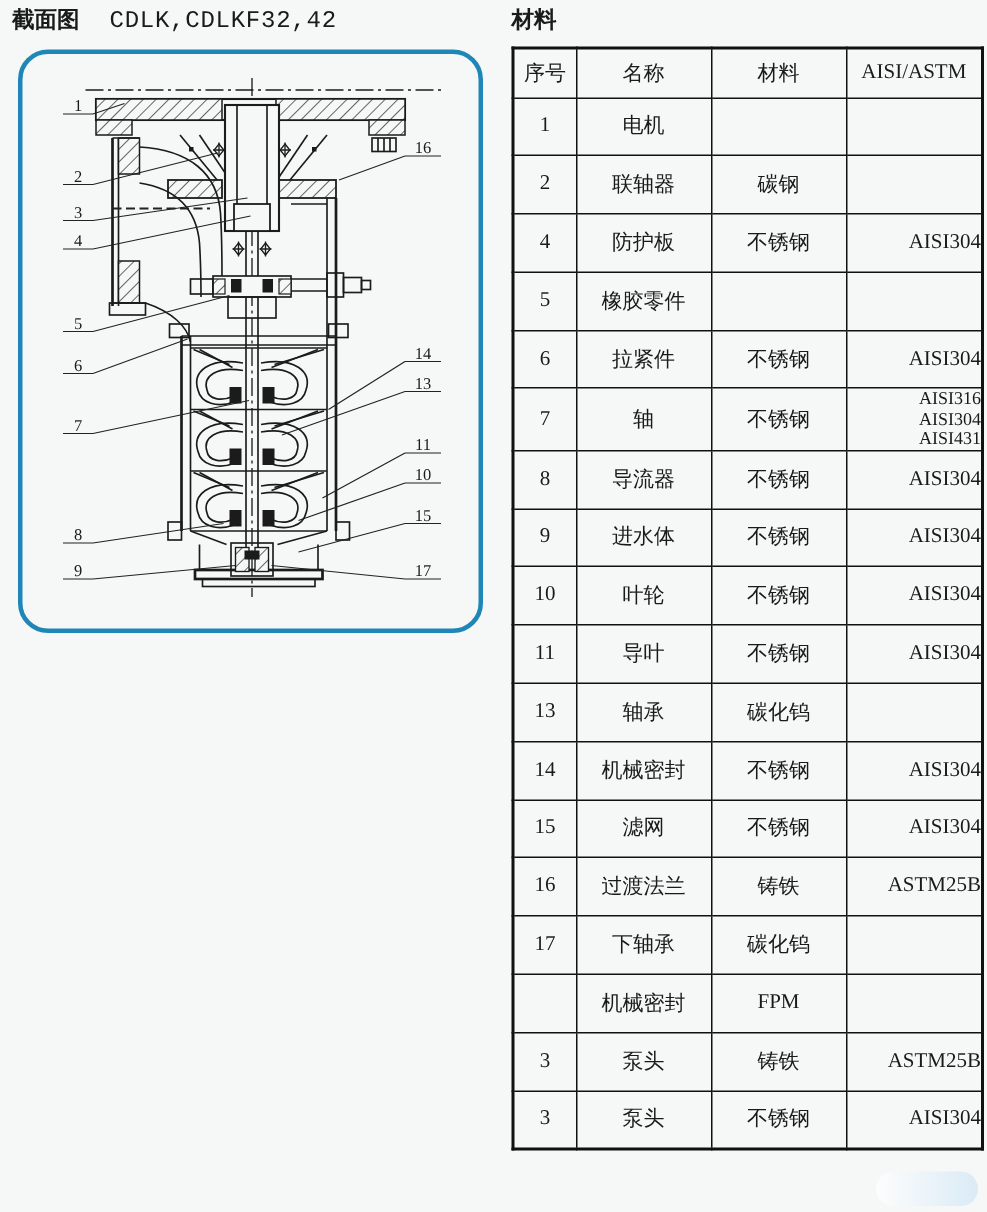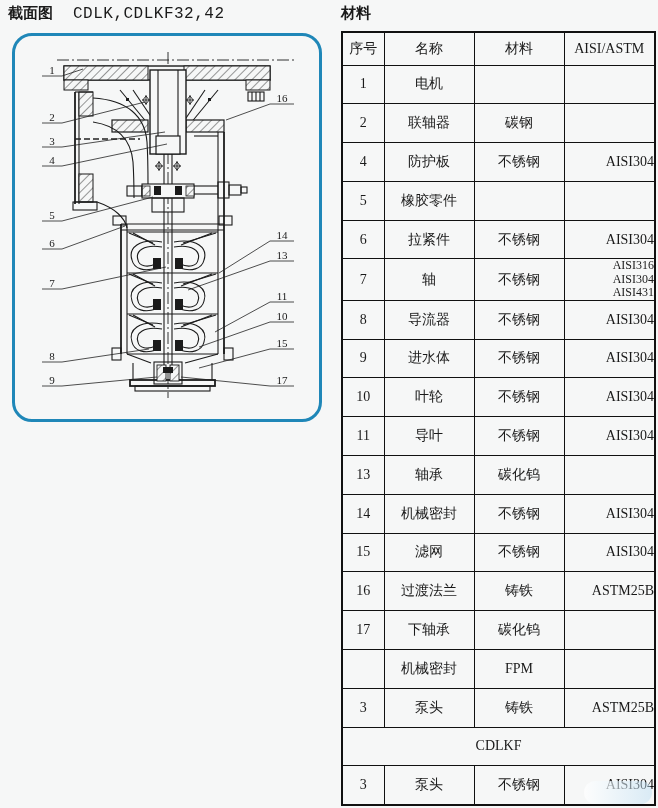--- a/index.html
+++ b/index.html
@@ -401,23 +401,20 @@
         <td class="cell-material">FPM</td>
         <td class="cell-aisi"></td>
       </tr>
       <tr>
         <td class="cell-no">3</td>
         <td class="cell-name">泵头</td>
         <td class="cell-material">铸铁</td>
         <td class="cell-aisi">ASTM25B</td>
       </tr>
       <tr>
-        <td colspan="4" class="span-cell">CDLKF</td>
-      </tr>
-      <tr>
         <td class="cell-no">3</td>
         <td class="cell-name">泵头</td>
         <td class="cell-material">不锈钢</td>
         <td class="cell-aisi">AISI304</td>
       </tr>
     </tbody>
 </table>
 
 <div class="smudge"></div>
 

